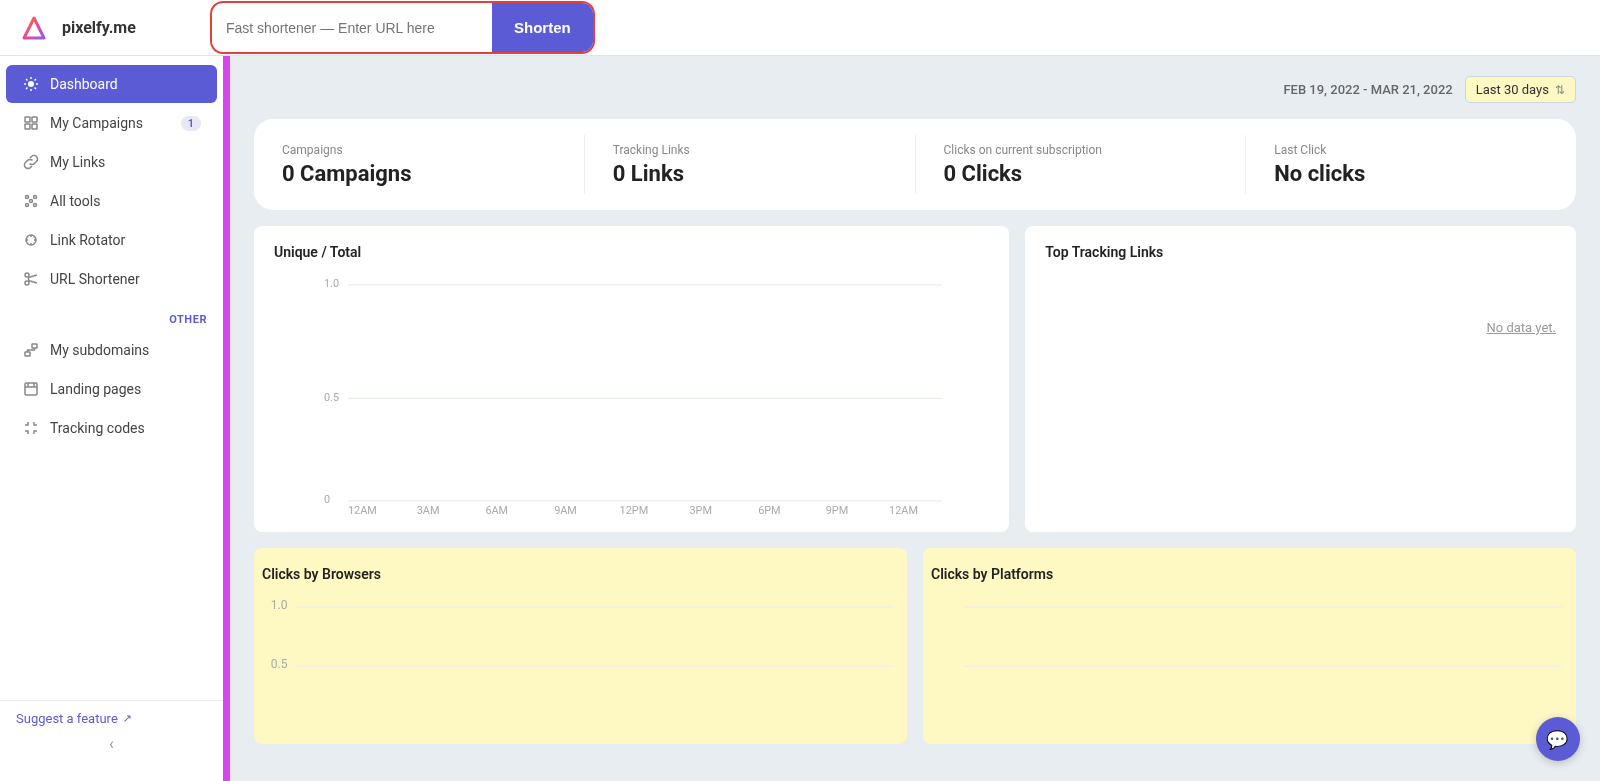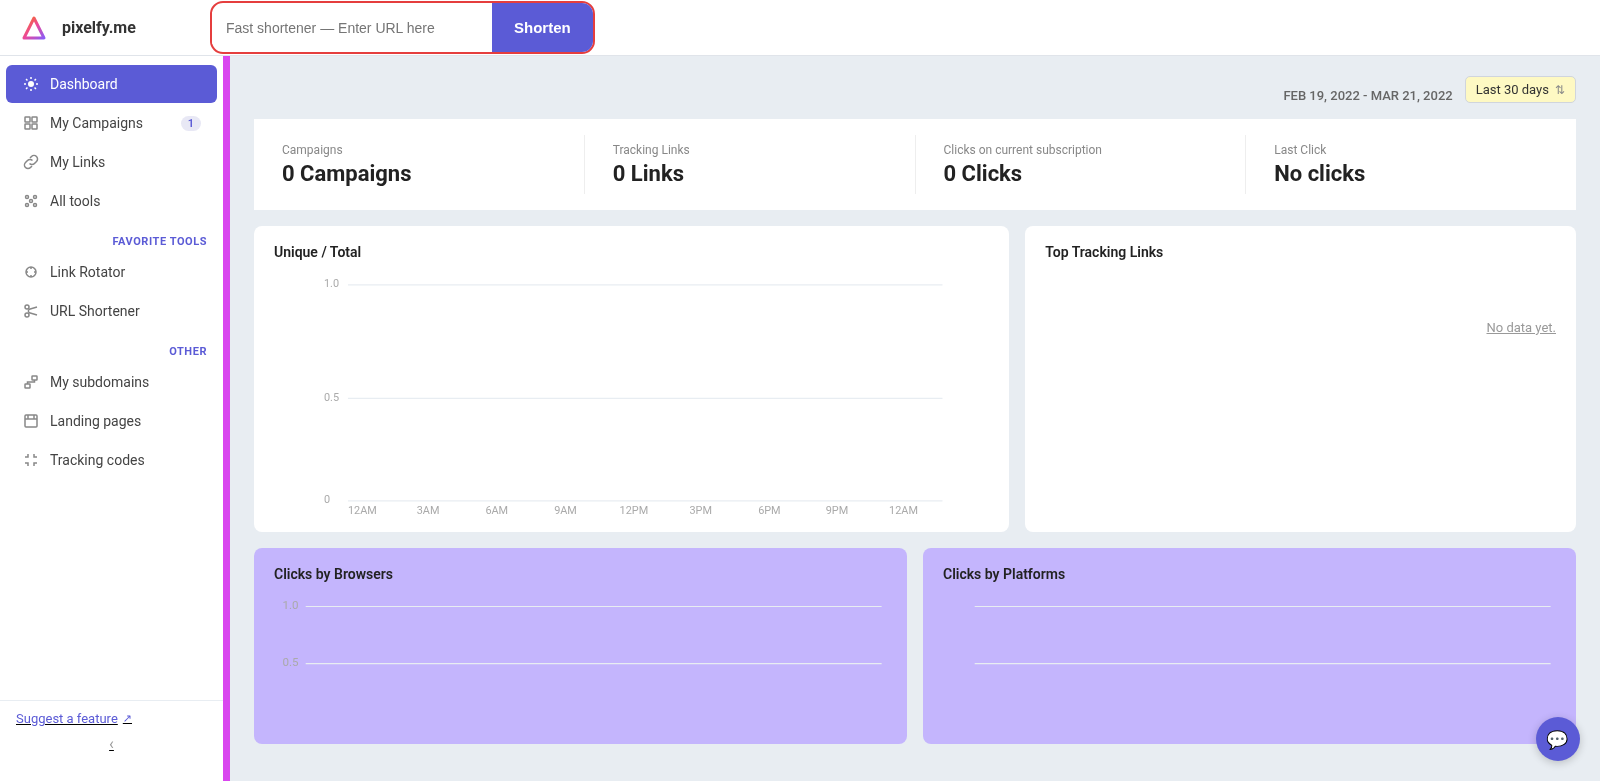--- a/index.html
+++ b/index.html
@@ -118,21 +118,20 @@
       width: 18px;
       height: 18px;
       display: flex;
       align-items: center;
       justify-content: center;
       flex-shrink: 0;
     }
     .sidebar-footer {
       padding: 10px 16px;
       border-top: 1px solid #e8edf2;
-      text-decoration: underline;
     }
     .suggest-feature {
       font-size: 13px;
       color: #5b5bd6;
       cursor: pointer;
       display: flex;
       align-items: center;
       gap: 5px;
     }
     .collapse-btn {
@@ -148,21 +147,21 @@
       flex: 1;
       overflow-y: auto;
       padding: 20px 24px;
       background: #e8edf2;
     }
 
     
     .content-header {
       display: flex;
       justify-content: flex-end;
-      align-items: flex-end;
+      align-items: center;
       margin-bottom: 16px;
       gap: 12px;
     }
     .date-range-text {
       font-size: 13px;
       color: #666;
       font-weight: 500;
     }
     .date-select {
       border: 1px solid #d0d5dd;
@@ -173,21 +172,21 @@
       color: #333;
       cursor: pointer;
       display: flex;
       align-items: center;
       gap: 6px;
     }
 
     
     .stats-row {
       background: #fff;
-      border-radius: 0;
+      border-radius: 19px;
       display: flex;
       margin-bottom: 16px;
       padding: 16px 0;
       justify-content: flex-end;
     }
     .stat-item {
       flex: 1;
       padding: 8px 28px;
       border-right: 1px solid #eee;
     }
@@ -237,23 +236,23 @@
       margin-top: 60px;
       text-decoration: underline;
     }
 
     
     .bottom-charts-row {
       display: flex;
       gap: 16px;
     }
     .bottom-chart-card {
-      background: #c4b5fd;
+      background: #fef9c3;
       border-radius: 8px;
-      padding: 18px 20px;
+      padding: 18px 8px;
       flex: 1;
     }
     .bottom-chart-area {
       position: relative;
       height: 130px;
     }
 
     
     .chat-bubble {
       position: fixed;
@@ -346,21 +345,20 @@
               <circle cx="4" cy="4" r="1.5"></circle>
               <circle cx="12" cy="4" r="1.5"></circle>
               <circle cx="4" cy="12" r="1.5"></circle>
               <circle cx="12" cy="12" r="1.5"></circle>
               <circle cx="8" cy="8" r="1.5"></circle>
             </svg>
         </span>
         <span>All tools</span>
       </div>
 
-      <div class="sidebar-section-label">FAVORITE TOOLS</div>
 
       <div class="sidebar-item">
         <span class="sidebar-icon">
           <svg width="16" height="16" viewBox="0 0 16 16" fill="none" stroke="#888" stroke-width="1.5">
               <circle cx="8" cy="8" r="5"></circle>
               <path d="M8 3v2M8 11v2M3 8h2M11 8h2"></path>
             </svg>
         </span>
         <span>Link Rotator</span>
       </div>

